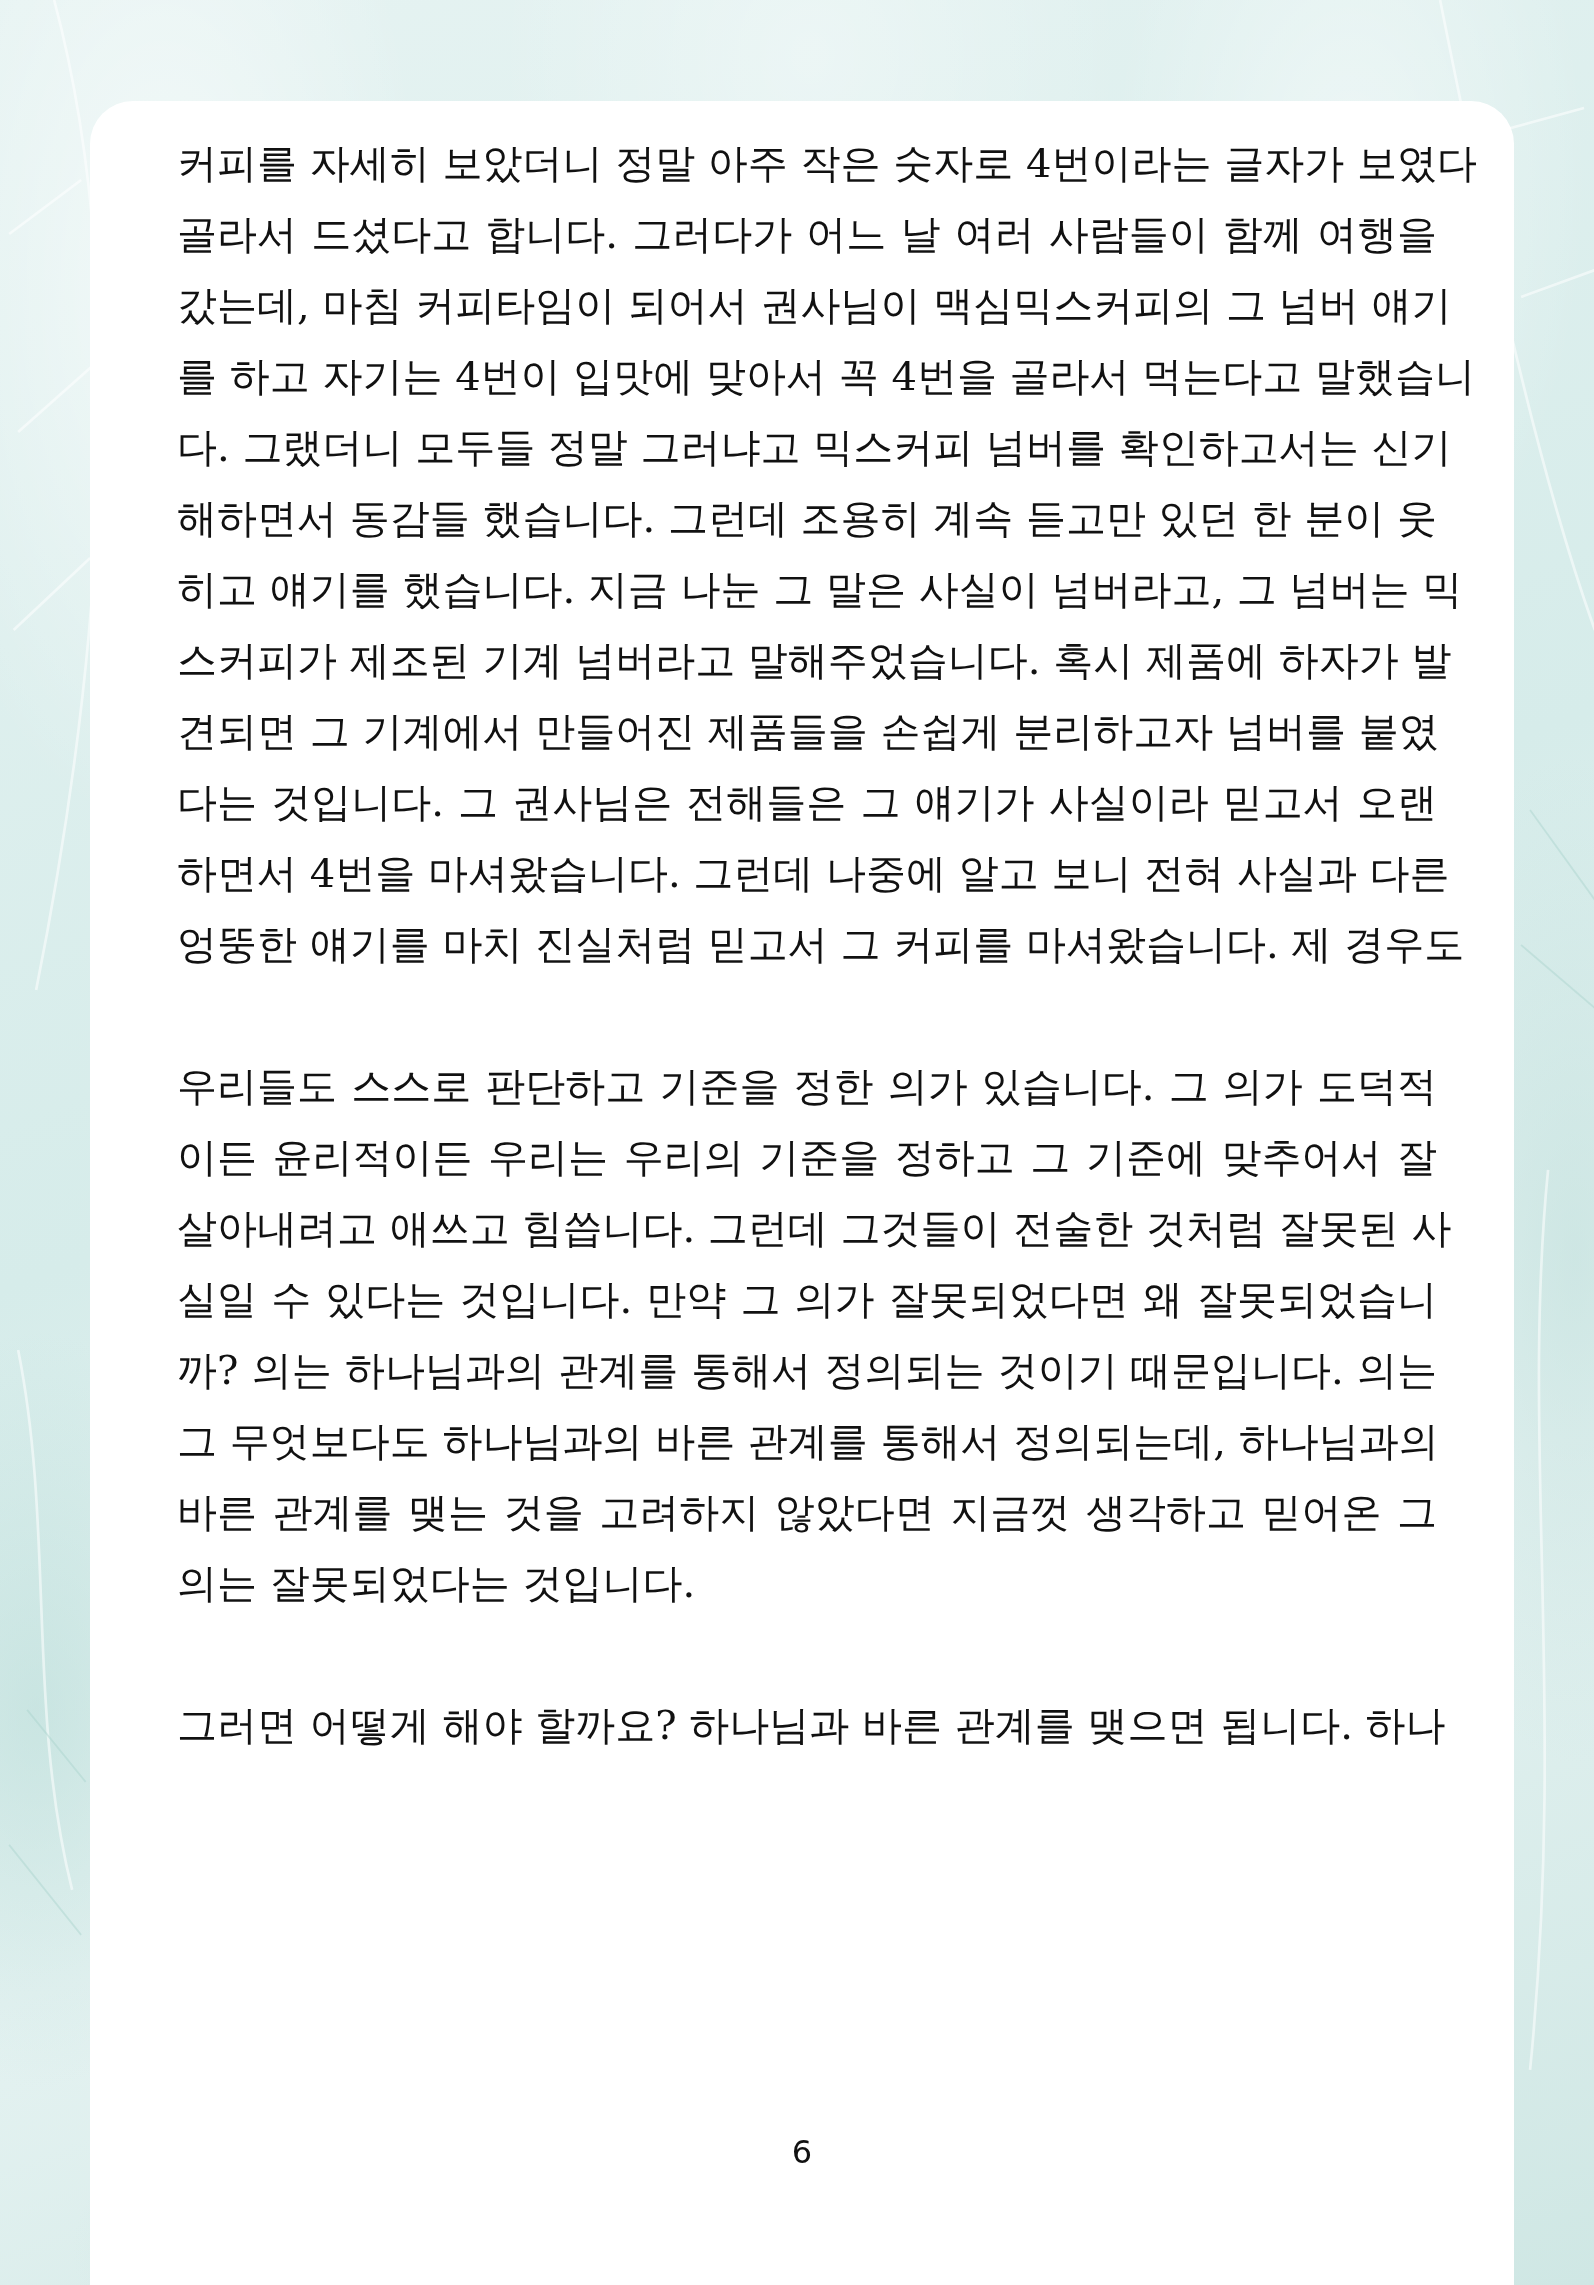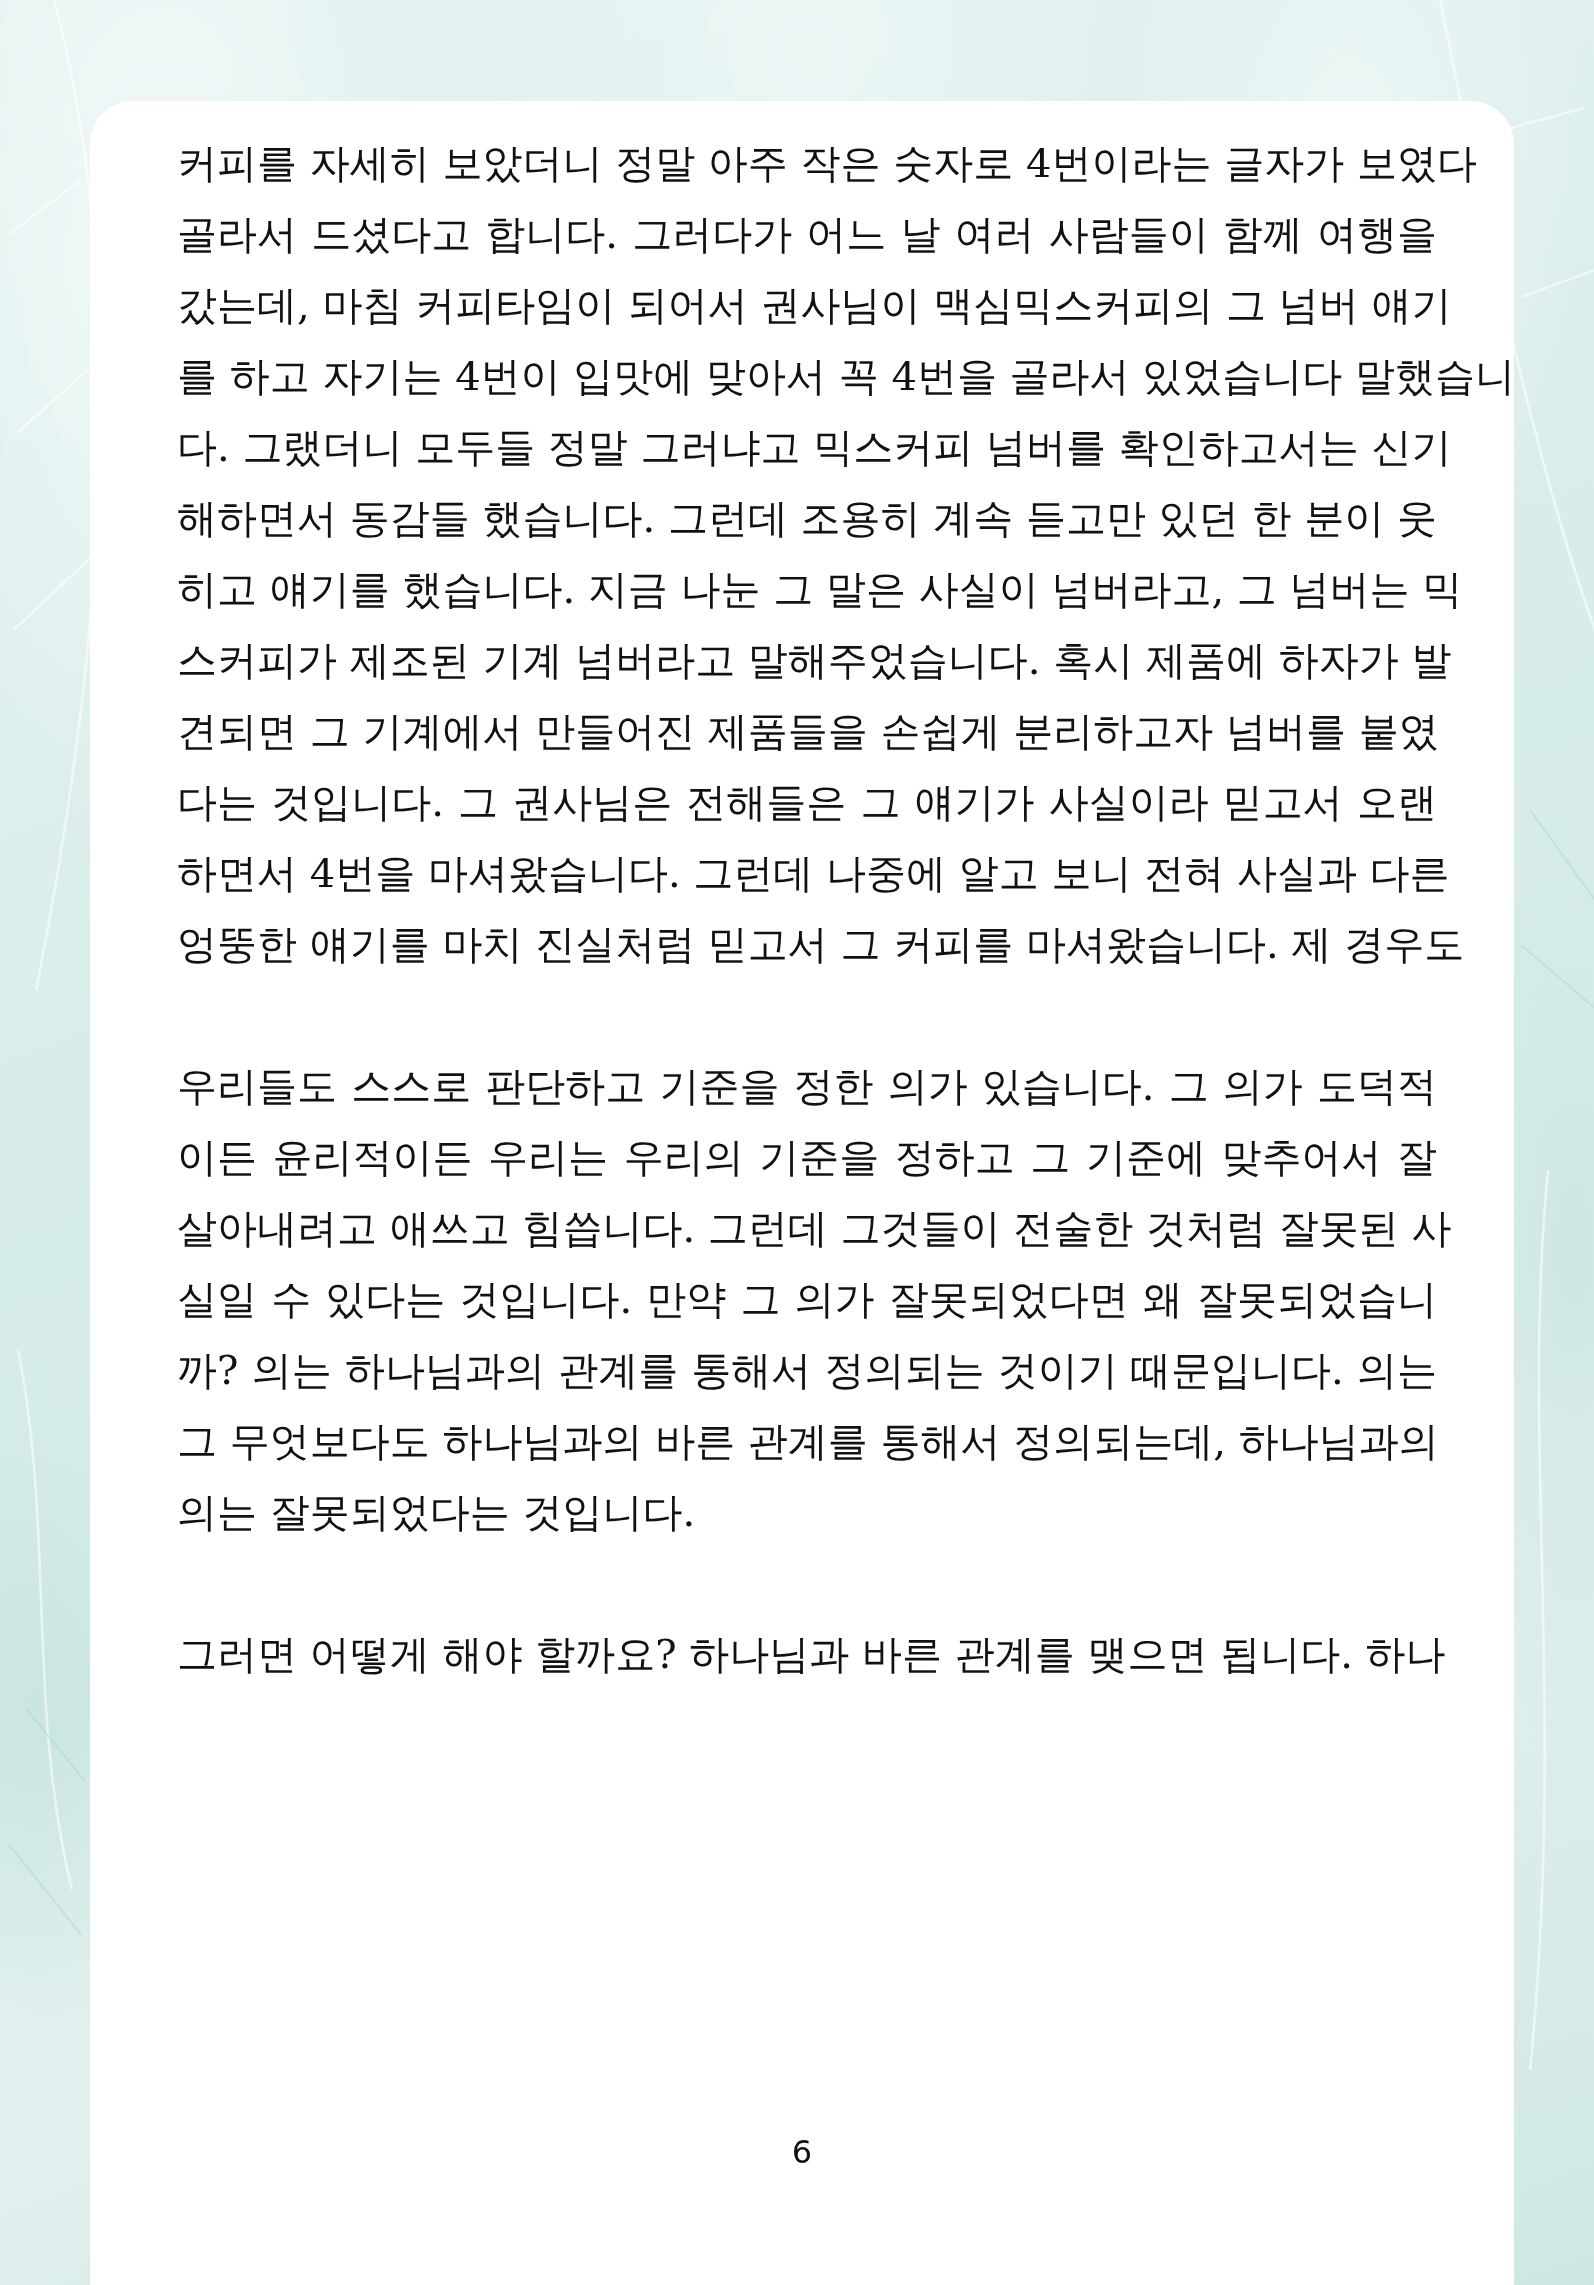--- a/index.html
+++ b/index.html
@@ -81,38 +81,39 @@
     </g>
   </svg>
 </div>
 
 <div class="card">
   <div class="text-block">
     <div>
       <div class="line">커피를 자세히 보았더니 정말 아주 작은 숫자로 4번이라는 글자가 보였다</div>
       <div class="line">골라서 드셨다고 합니다. 그러다가 어느 날 여러 사람들이 함께 여행을</div>
       <div class="line">갔는데, 마침 커피타임이 되어서 권사님이 맥심믹스커피의 그 넘버 얘기</div>
-      <div class="line">를 하고 자기는 4번이 입맛에 맞아서 꼭 4번을 골라서 있었습니다 말했습니</div>
+      <div class="line">를 하고 자기는 4번이 입맛에 맞아서 꼭 4번을 골라서 먹는다고 말했습니</div>
       <div class="line">다. 그랬더니 모두들 정말 그러냐고 믹스커피 넘버를 확인하고서는 신기</div>
       <div class="line">해하면서 동감들 했습니다. 그런데 조용히 계속 듣고만 있던 한 분이 웃</div>
       <div class="line">히고 얘기를 했습니다. 지금 나눈 그 말은 사실이 넘버라고, 그 넘버는 믹</div>
       <div class="line">스커피가 제조된 기계 넘버라고 말해주었습니다. 혹시 제품에 하자가 발</div>
       <div class="line">견되면 그 기계에서 만들어진 제품들을 손쉽게 분리하고자 넘버를 붙였</div>
       <div class="line">다는 것입니다. 그 권사님은 전해들은 그 얘기가 사실이라 믿고서 오랜</div>
       <div class="line">하면서 4번을 마셔왔습니다. 그런데 나중에 알고 보니 전혀 사실과 다른</div>
       <div class="line">엉뚱한 얘기를 마치 진실처럼 믿고서 그 커피를 마셔왔습니다. 제 경우도</div>
     </div>
     <div class="line blank"></div>
     <div>
       <div class="line"> 우리들도 스스로 판단하고 기준을 정한 의가 있습니다. 그 의가 도덕적</div>
       <div class="line">이든 윤리적이든 우리는 우리의 기준을 정하고 그 기준에 맞추어서 잘</div>
       <div class="line">살아내려고 애쓰고 힘씁니다. 그런데 그것들이 전술한 것처럼 잘못된 사</div>
       <div class="line">실일 수 있다는 것입니다. 만약 그 의가 잘못되었다면 왜 잘못되었습니</div>
       <div class="line">까? 의는 하나님과의 관계를 통해서 정의되는 것이기 때문입니다. 의는</div>
       <div class="line">그 무엇보다도 하나님과의 바른 관계를 통해서 정의되는데, 하나님과의</div>
+      <div class="line">바른 관계를 맺는 것을 고려하지 않았다면 지금껏 생각하고 믿어온 그</div>
       <div class="line last">의는 잘못되었다는 것입니다.</div>
     </div>
     <div class="line blank"></div>
     <div>
       <div class="line"> 그러면 어떻게 해야 할까요? 하나님과 바른 관계를 맺으면 됩니다. 하나</div>
     </div>
   </div>
   <div class="page-number">6</div>
 </div>
 

